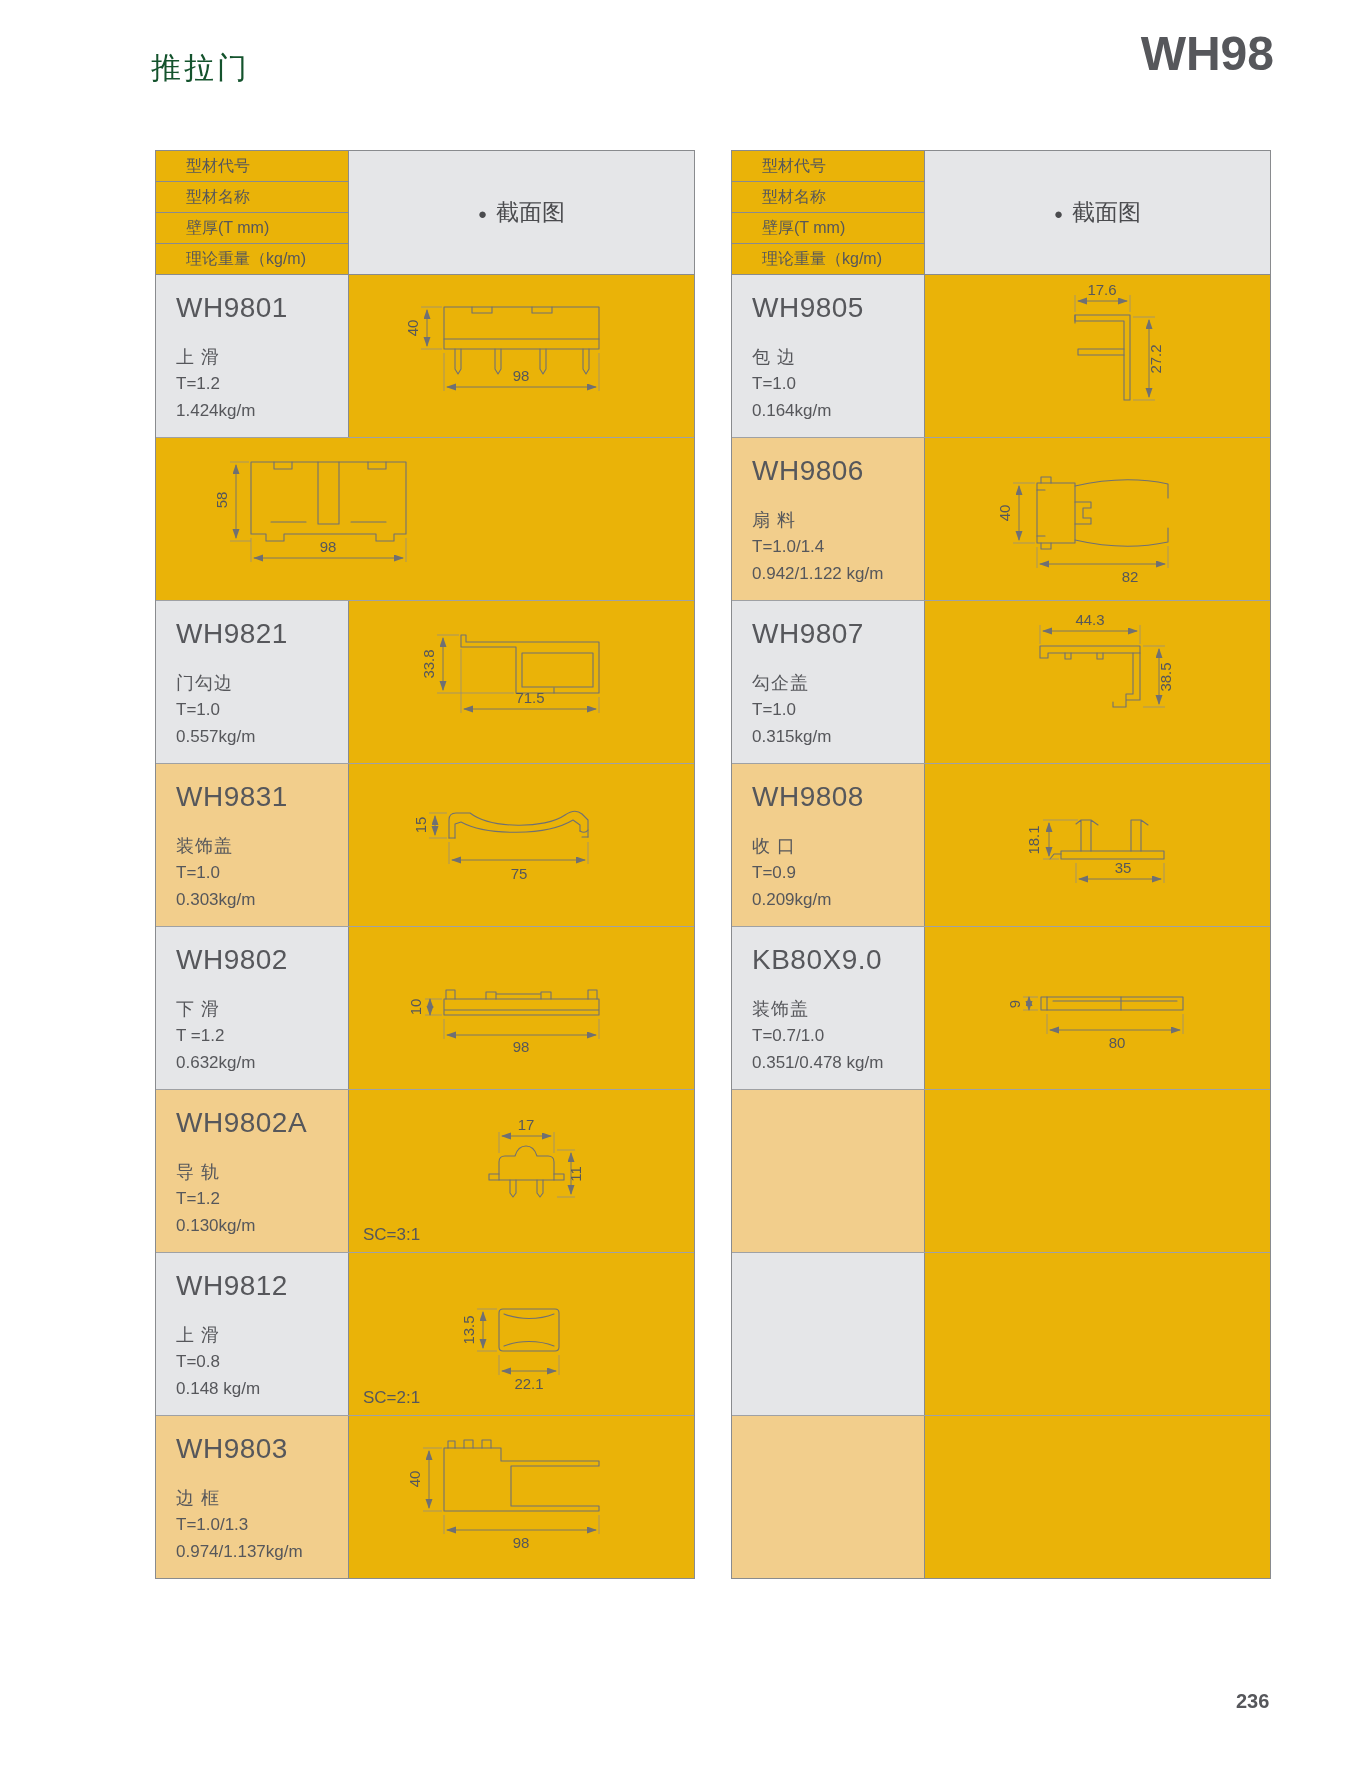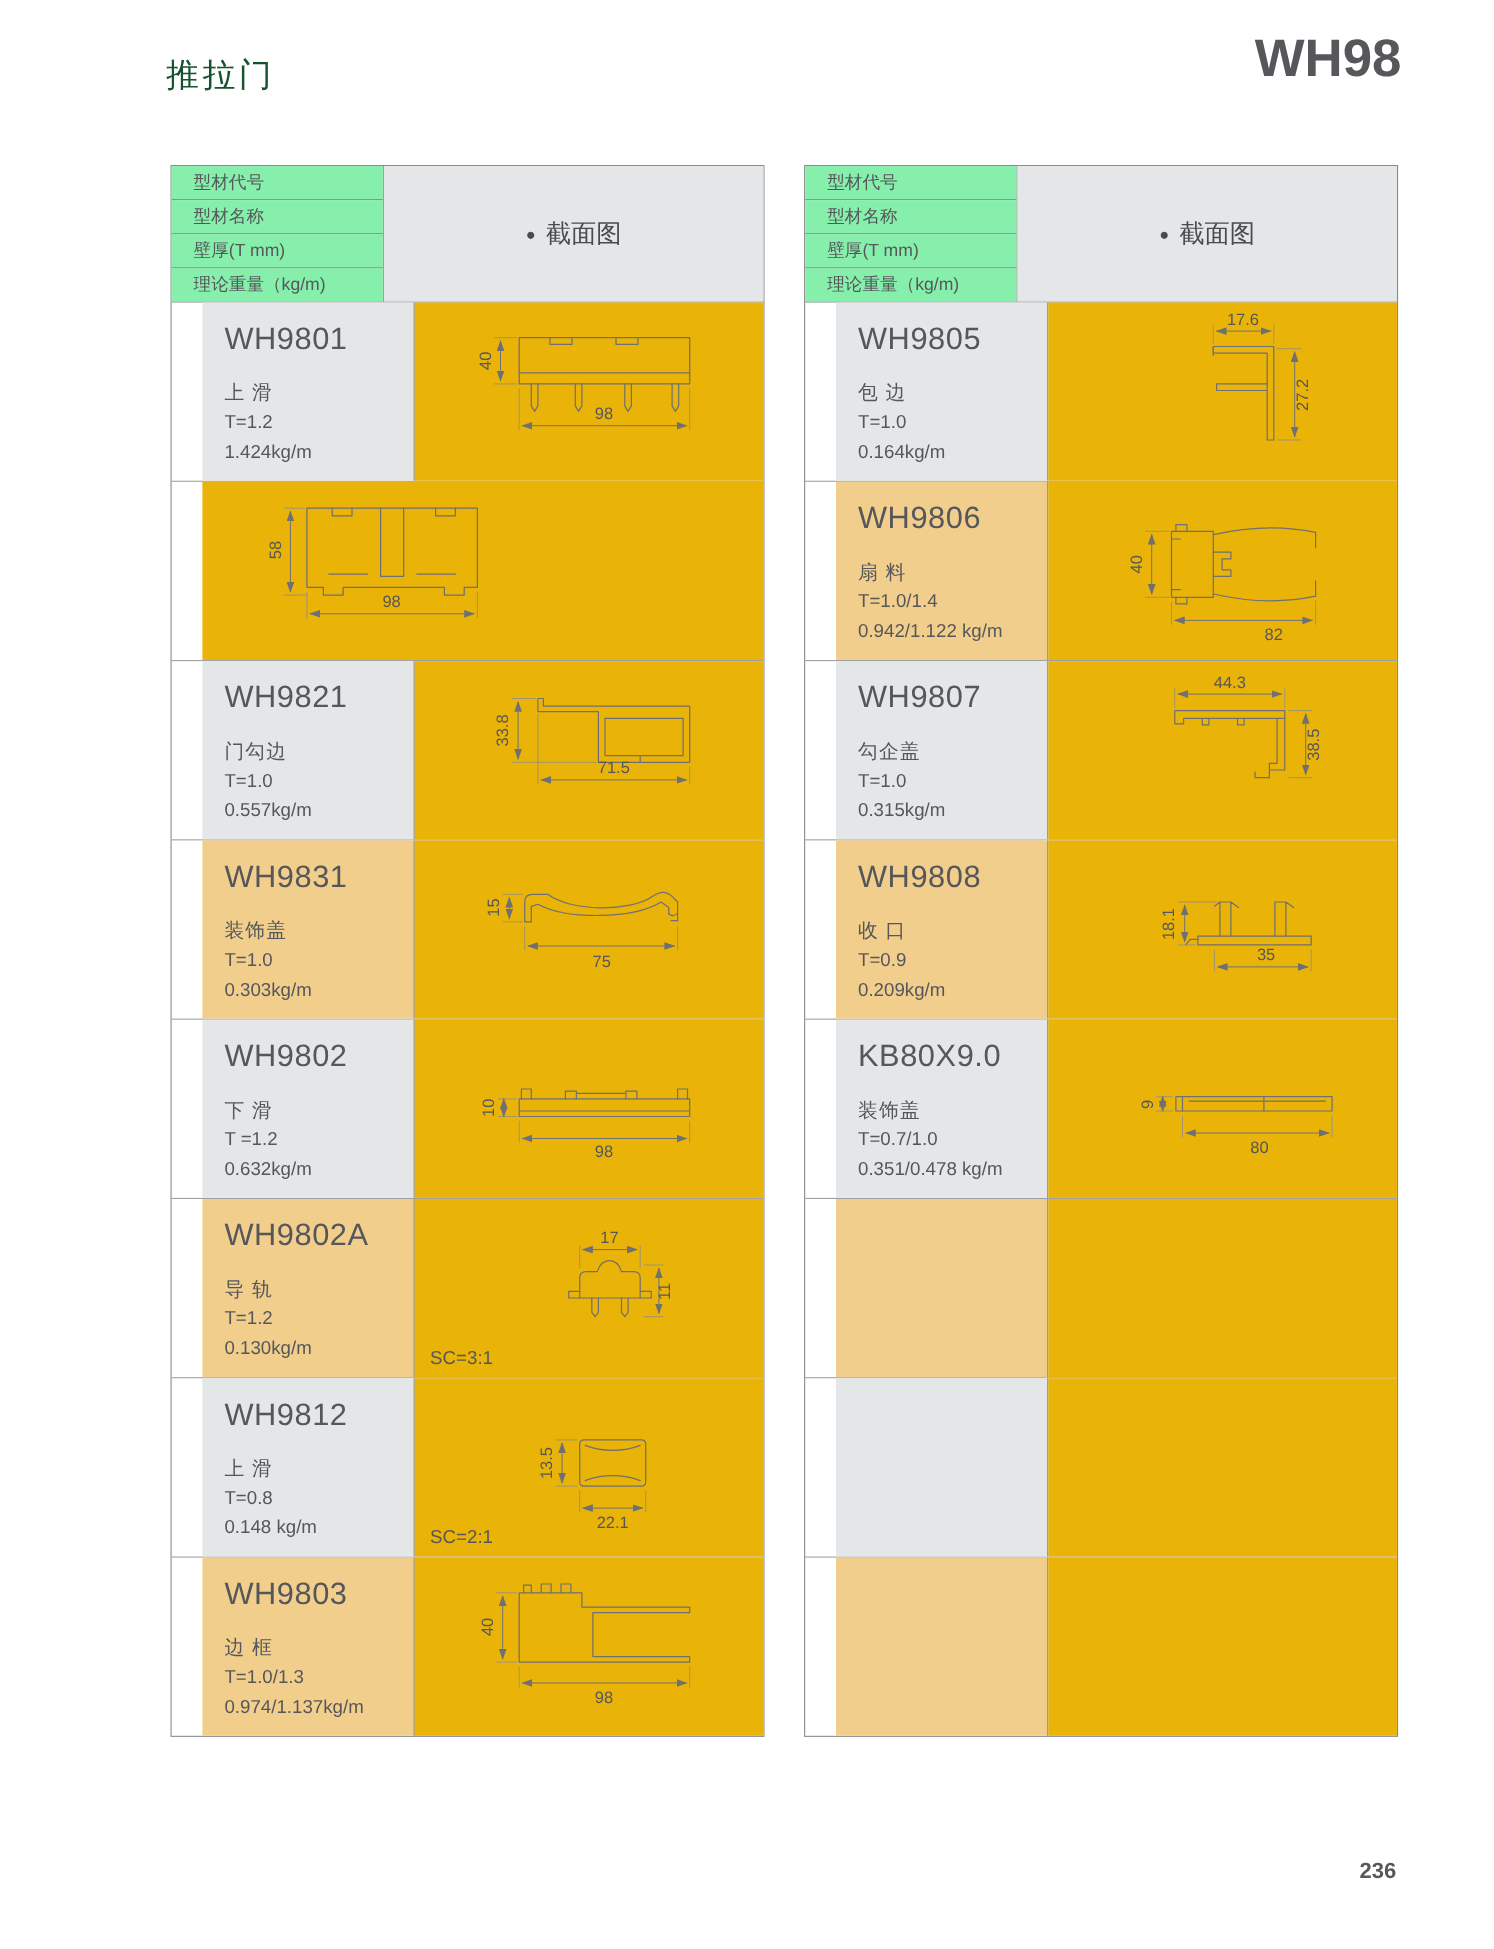--- a/index.html
+++ b/index.html
@@ -8,26 +8,26 @@
   .page-title{position:absolute;left:151px;top:48px;font-size:30px;letter-spacing:3px;color:#14532d;}
   .series-title{position:absolute;right:84px;top:26px;font-size:48px;font-weight:700;letter-spacing:0px;color:#56575B;}
   .page-num{position:absolute;left:1236px;top:1662px;font-size:20px;font-weight:700;color:#56575B;margin-top:28px;}
 
   .ptable{position:absolute;top:150px;width:540px;border:1px solid #898B8E;box-sizing:border-box;background:#fff;}
   .ptable.left{left:155px;}
   .ptable.right{left:731px;}
 
   .thead{display:flex;height:123px;border-bottom:1px solid #898B8E;}
   .hlabels{width:193px;display:flex;flex-direction:column;border-right:1px solid #898B8E;box-sizing:border-box;}
-  .hcell{flex:1;background:#86efac;display:flex;align-items:center;padding-left:20px;font-size:16px;color:#56575B;box-sizing:border-box;}
+  .hcell{flex:1;background:#eab308;display:flex;align-items:center;padding-left:30px;font-size:16px;color:#56575B;box-sizing:border-box;}
   .hcell:not(:last-child){border-bottom:1px solid #898B8E;}
   .hsection{flex:1;background:#E5E6E8;display:flex;align-items:center;justify-content:center;font-size:23px;color:#4A4B4E;}
   .hsection .bullet{font-size:15px;margin-right:9px;transform:translateY(1px);}
 
-  .trow{display:flex;height:162px;padding-left:28px;}
+  .trow{display:flex;height:162px;}
   .trow:not(:last-child){border-bottom:1px solid #9FA1A4;}
   .lcell{width:193px;box-sizing:border-box;border-right:1px solid #898B8E;
          padding:17px 8px 13px 20px;display:flex;flex-direction:column;}
   .shade-gray .lcell{background:#E5E6E8;}
   .shade-orange .lcell{background:#F2CE8C;}
   .code{font-size:28px;letter-spacing:0.5px;line-height:1.15;}
   .pname{font-size:18px;margin-top:21px;letter-spacing:1px;}
   .spacer{flex:1;}
   .spec{font-size:17px;line-height:1.55;}
   .dcell{flex:1;position:relative;background:#eab308;}

